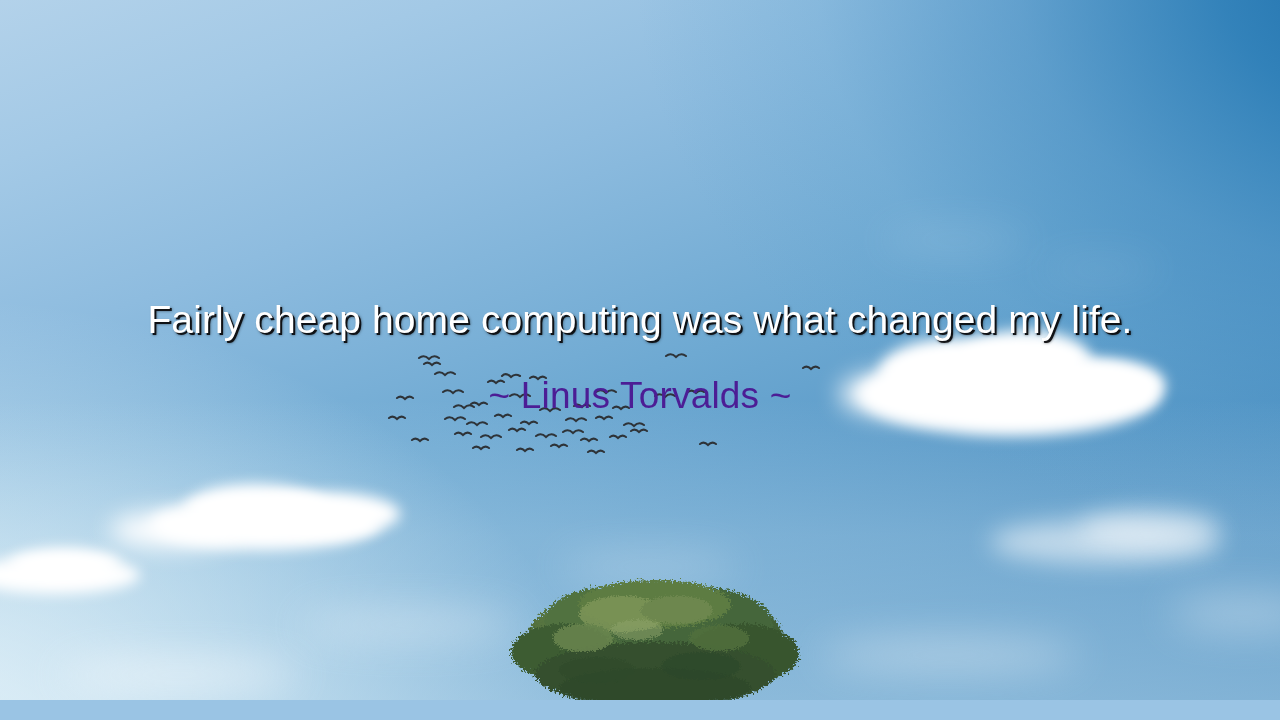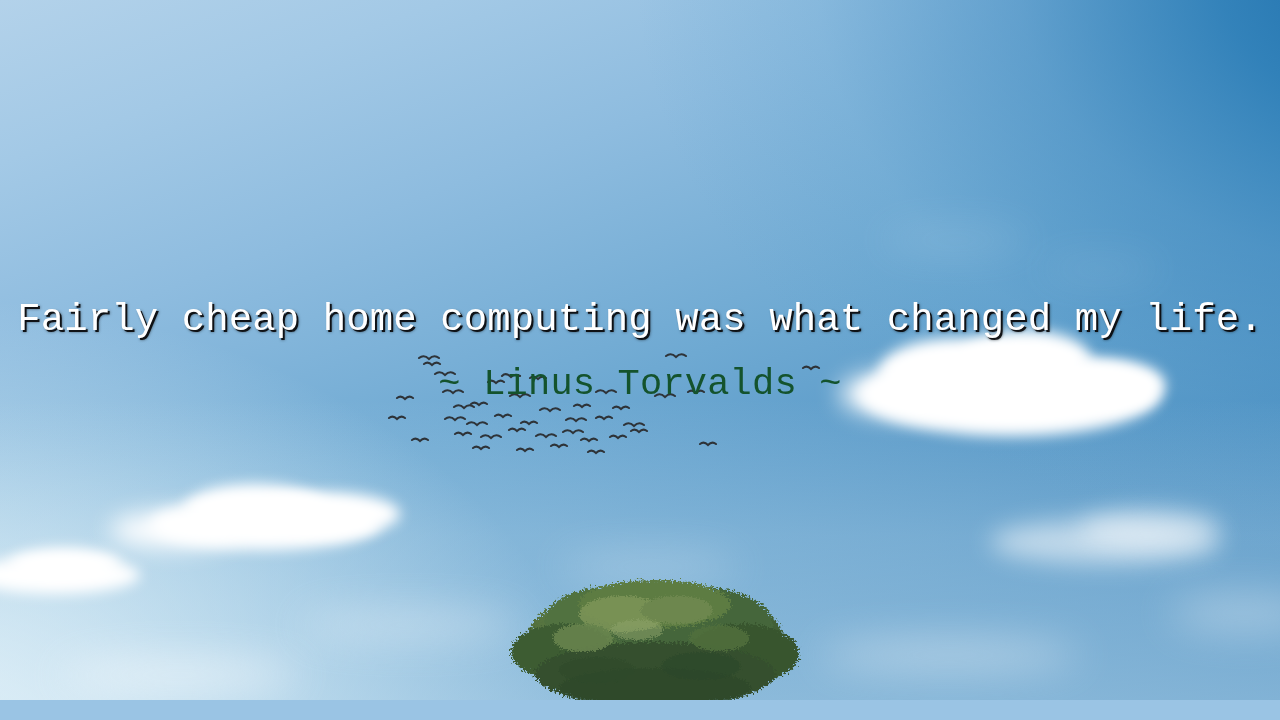--- a/index.html
+++ b/index.html
@@ -13,21 +13,20 @@
   body {
     font-family: "Liberation Sans", sans-serif;
     background: #9ac4e4;
   }
 
   #scene {
     position: relative;
     width: 1280px;
     height: 700px;
     overflow: hidden;
-    font-family: Liberation Mono, monospace;
   }
 
   
   .sky-base {
     position: absolute;
     inset: 0;
     background:
       linear-gradient(160deg,
         #b3d2ea 0%,
         #a3c9e6 14%,
@@ -135,24 +134,24 @@
     font-size: 39px;
     line-height: 48px;
     color: #ffffff;
     letter-spacing: 0.1px;
     text-shadow:
        2px 2px 0 rgba(10,10,12,0.92),
        2px 2px 3px rgba(0,0,0,0.55);
     white-space: nowrap;
   }
   #author-text {
-    margin-top: 18px;
+    margin-top: 30px;
     font-size: 37px;
     line-height: 44px;
-    color: #14532d;
+    color: #4c1d95;
     letter-spacing: 0.2px;
     white-space: nowrap;
   }
 </style>
 </head>
 <body>
 
 <div id="scene">
 
   <div class="sky-base"></div>

